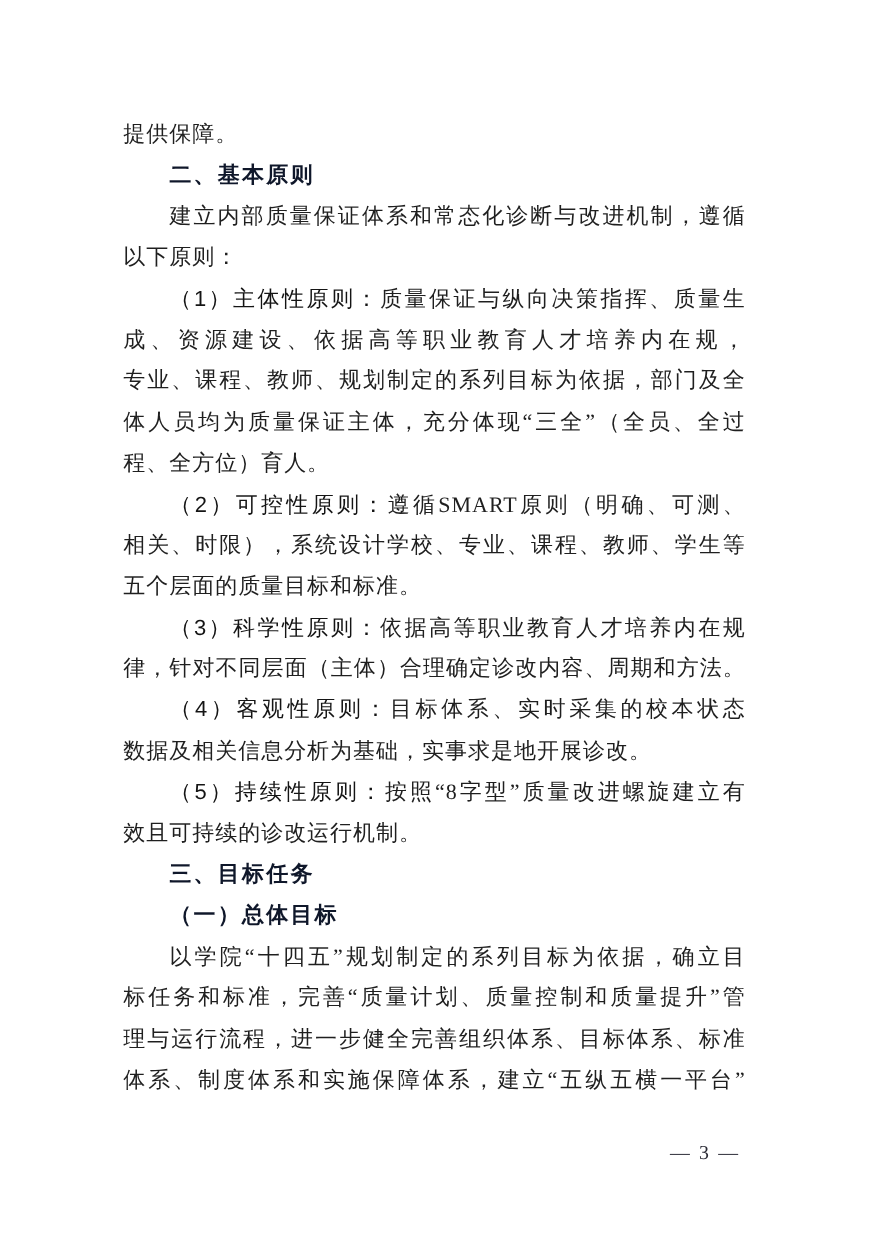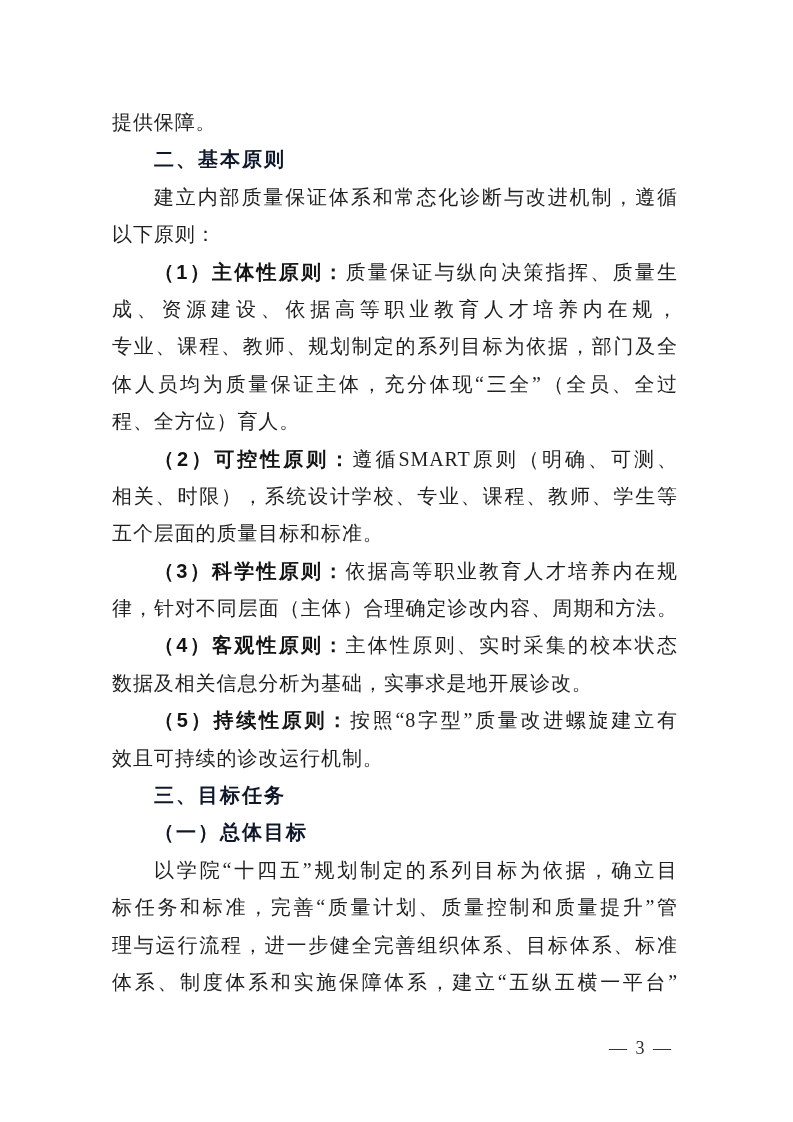--- a/index.html
+++ b/index.html
@@ -32,21 +32,21 @@
     text-align-last:justify;
   }
   .line.indent{ text-indent:42px; }
   .line.heading{
     font-weight:700;
     color:#0f172a;
     font-family:"Liberation Sans","DejaVu Sans",sans-serif;
     letter-spacing:2px;
   }
   .lead{
-    font-weight:700;
+    font-weight:400;
     color:#141414;
     font-family:"Liberation Sans","DejaVu Sans",sans-serif;
   }
   .page-number{
     position:absolute;
     top:1033px;
     right:120px;
     height:30px;
     line-height:30px;
     font-size:18px;
@@ -66,21 +66,21 @@
       <div class="line indent just"><span class="lead">（1）主体性原则：</span><span>质量保证与纵向决策指挥、质量生</span></div>
       <div class="line just">成、资源建设、依据高等职业教育人才培养内在规，横向学校、</div>
       <div class="line just">专业、课程、教师、规划制定的系列目标为依据，部门及全</div>
       <div class="line just">体人员均为质量保证主体，充分体现“三全”（全员、全过</div>
       <div class="line">程、全方位）育人。</div>
       <div class="line indent just"><span class="lead">（2）可控性原则：</span><span>遵循SMART原则（明确、可测、可达、</span></div>
       <div class="line just">相关、时限），系统设计学校、专业、课程、教师、学生等</div>
       <div class="line">五个层面的质量目标和标准。</div>
       <div class="line indent just"><span class="lead">（3）科学性原则：</span><span>依据高等职业教育人才培养内在规</span></div>
       <div class="line just">律，针对不同层面（主体）合理确定诊改内容、周期和方法。</div>
-      <div class="line indent just"><span class="lead">（4）客观性原则：</span><span>主体性原则、实时采集的校本状态</span></div>
+      <div class="line indent just"><span class="lead">（4）客观性原则：</span><span>目标体系、实时采集的校本状态</span></div>
       <div class="line">数据及相关信息分析为基础，实事求是地开展诊改。</div>
       <div class="line indent just"><span class="lead">（5）持续性原则：</span><span>按照“8字型”质量改进螺旋建立有</span></div>
       <div class="line">效且可持续的诊改运行机制。</div>
       <div class="line heading indent">三、目标任务</div>
       <div class="line heading indent">（一）总体目标</div>
       <div class="line indent just">以学院“十四五”规划制定的系列目标为依据，确立目</div>
       <div class="line just">标任务和标准，完善“质量计划、质量控制和质量提升”管</div>
       <div class="line just">理与运行流程，进一步健全完善组织体系、目标体系、标准</div>
       <div class="line just">体系、制度体系和实施保障体系，建立“五纵五横一平台”</div>
     </div>

